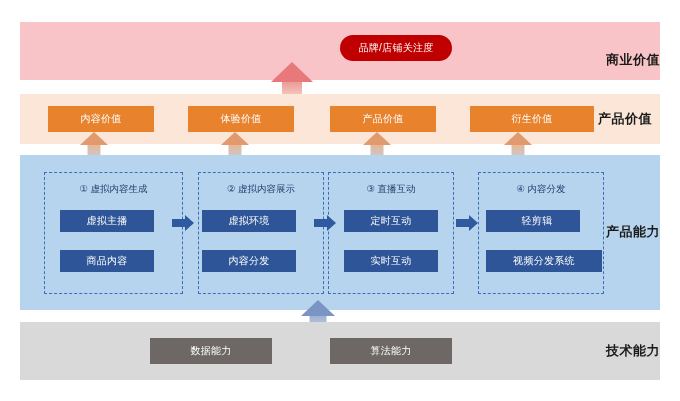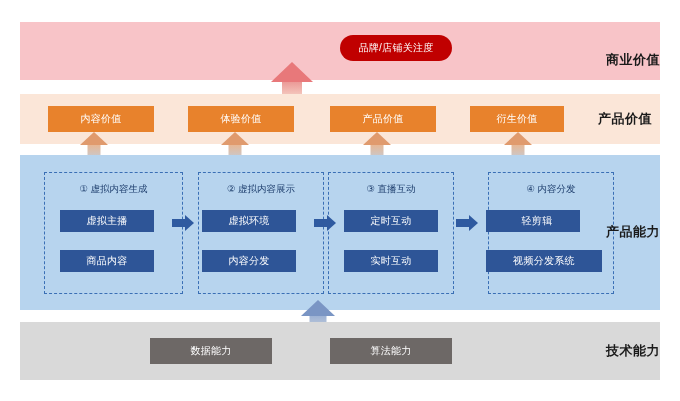--- a/index.html
+++ b/index.html
@@ -220,21 +220,21 @@
 
   <div class="arrow-up arr-red">
     <div class="shaft"></div>
     <div class="head"></div>
   </div>
 
   <div class="band band-product-value"></div>
   <div class="box box-orange" style="left:48px; width:106px;">内容价值</div>
   <div class="box box-orange" style="left:188px; width:106px;">体验价值</div>
   <div class="box box-orange" style="left:330px; width:106px;">产品价值</div>
-  <div class="box box-orange" style="left:470px; width:94px;">衍生价值</div>
+  <div class="box box-orange" style="left:470px; width:124px;">衍生价值</div>
   <div class="band-label" style="top:119px; right:28px; transform:translateY(-50%);">产品价值</div>
 
   <div class="arrow-up arr-orange" style="left:94px;">
     <div class="shaft"></div>
       <div class="head"></div>
   </div>
   <div class="arrow-up arr-orange" style="left:235px;">
     <div class="shaft"></div>
       <div class="head"></div>
   </div>
@@ -260,21 +260,21 @@
   </div>
   <div class="box box-blue" style="left:202px; width:94px; top:210px;">虚拟环境</div>
   <div class="box box-blue" style="left:202px; width:94px; top:250px;">内容分发</div>
 
   <div class="group" style="left:328px; width:126px;">
     <div class="group-title">③ 直播互动</div>
   </div>
   <div class="box box-blue" style="left:344px; width:94px; top:210px;">定时互动</div>
   <div class="box box-blue" style="left:344px; width:94px; top:250px;">实时互动</div>
 
-  <div class="group" style="left:488px; width:126px;">
+  <div class="group" style="left:478px; width:126px;">
     <div class="group-title">④ 内容分发</div>
   </div>
   <div class="box box-blue" style="left:486px; width:94px; top:210px;padding-left:8px;">轻剪辑</div>
   <div class="box box-blue" style="left:486px; width:116px; top:250px;">视频分发系统</div>
 
   <div class="arr-flow" style="left:172px;">
     <div class="f-shaft"></div>
       <div class="f-head"></div>
   </div>
   <div class="arr-flow" style="left:314px;">

